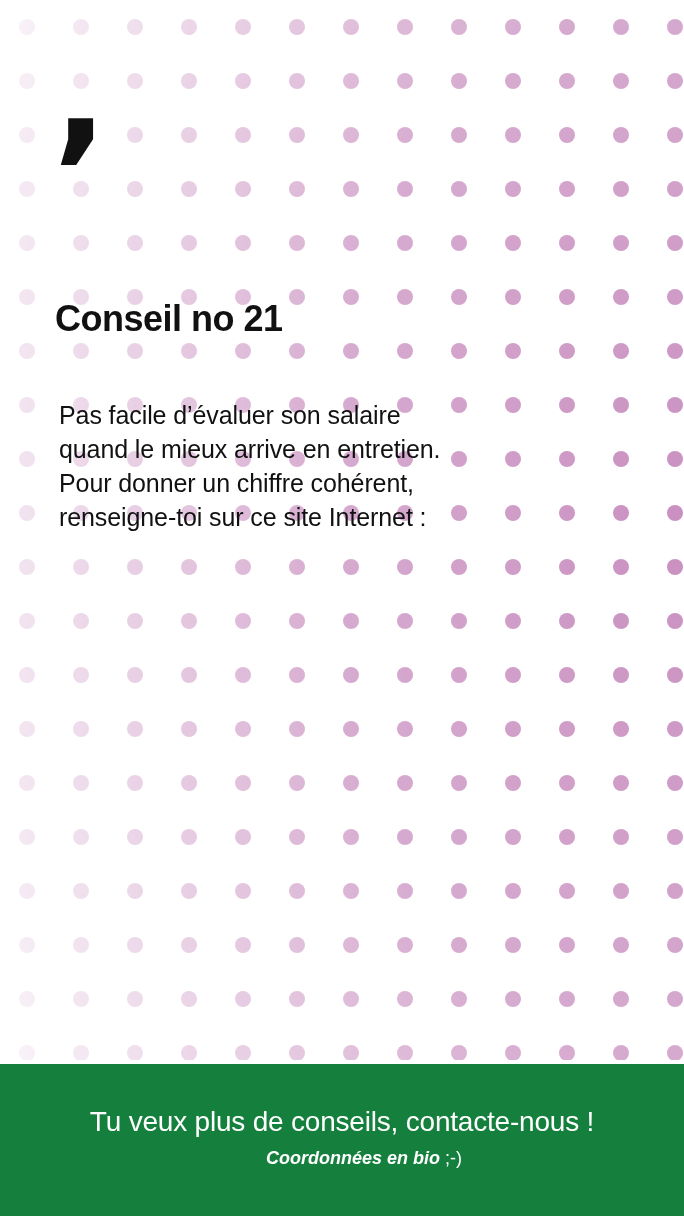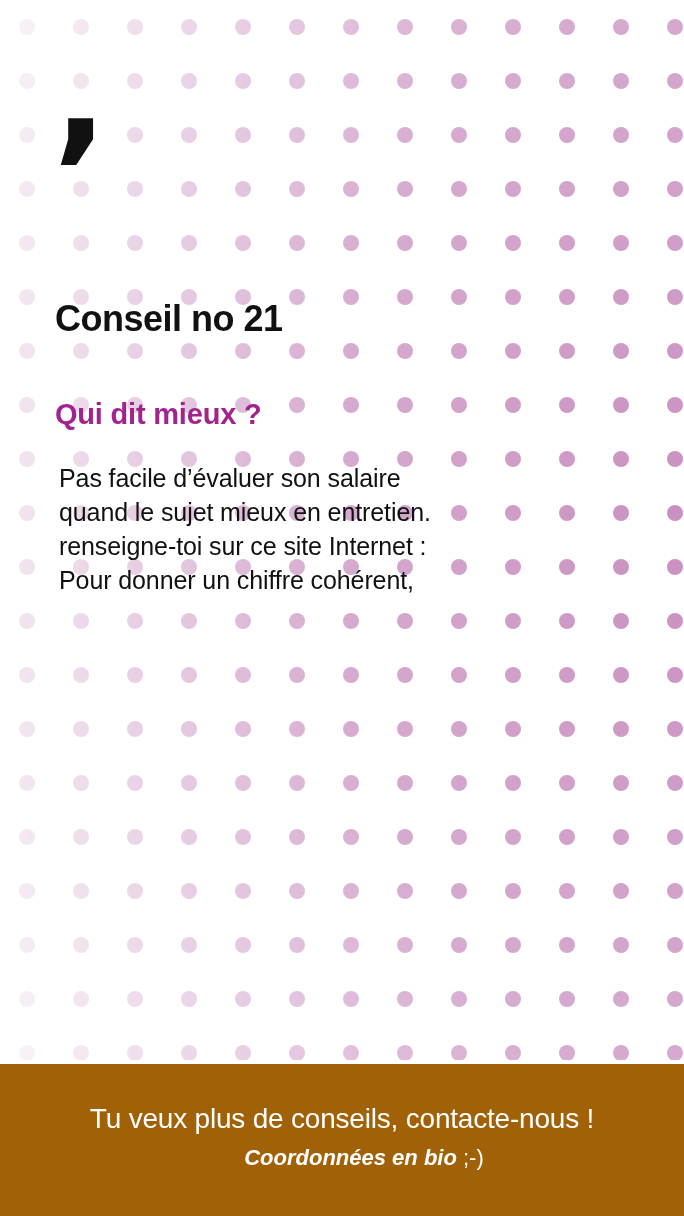--- a/index.html
+++ b/index.html
@@ -91,37 +91,37 @@
   }
   .body-text span { display: block; }
 
   
   .footer {
     position: absolute;
     left: 0;
     bottom: 0;
     width: 684px;
     height: 152px;
-    background: #a16207;
+    background: #15803d;
     color: #ffffff;
     display: flex;
     flex-direction: column;
     align-items: center;
     justify-content: center;
     box-sizing: border-box;
     padding-bottom: 6px;
   }
   .footer-line1 {
     font-size: 28px;
     font-weight: 400;
     letter-spacing: -0.2px;
     margin-bottom: 10px;
   }
   .footer-line2 {
-    font-size: 22px;
+    font-size: 18px;
     font-weight: 400;
     margin-left: 44px;
   }
   .footer-line2 .ital {
     font-style: italic;
     font-weight: 700;
   }
 </style>
 </head>
 <body>
@@ -145,26 +145,25 @@
       </defs>
       <rect x="-10" y="-10" width="710" height="1080" fill="url(#dotGrid)" mask="url(#dotFade)"></rect>
     </svg>
   </div>
 
   <div class="mark">‚</div>
 
 
   <div class="content">
     <h1 class="tip-title">Conseil no 21</h1>
-    <h2 class="subhead">Qui dit mieux ?</h2>
     <p class="body-text">
       <span>Pas facile d’évaluer son salaire</span>
-      <span>quand le sujet mieux en entretien.</span>
+      <span>quand le mieux arrive en entretien.</span>
+      <span>Pour donner un chiffre cohérent,</span>
       <span>renseigne-toi sur ce site Internet :</span>
-      <span>Pour donner un chiffre cohérent,</span>
     </p>
   </div>
 
   <div class="footer">
     <div class="footer-line1">Tu veux plus de conseils, contacte-nous !</div>
     <div class="footer-line2">
       <span class="ital">Coordonnées en bio</span><span> ;-)</span>
     </div>
   </div>
 

